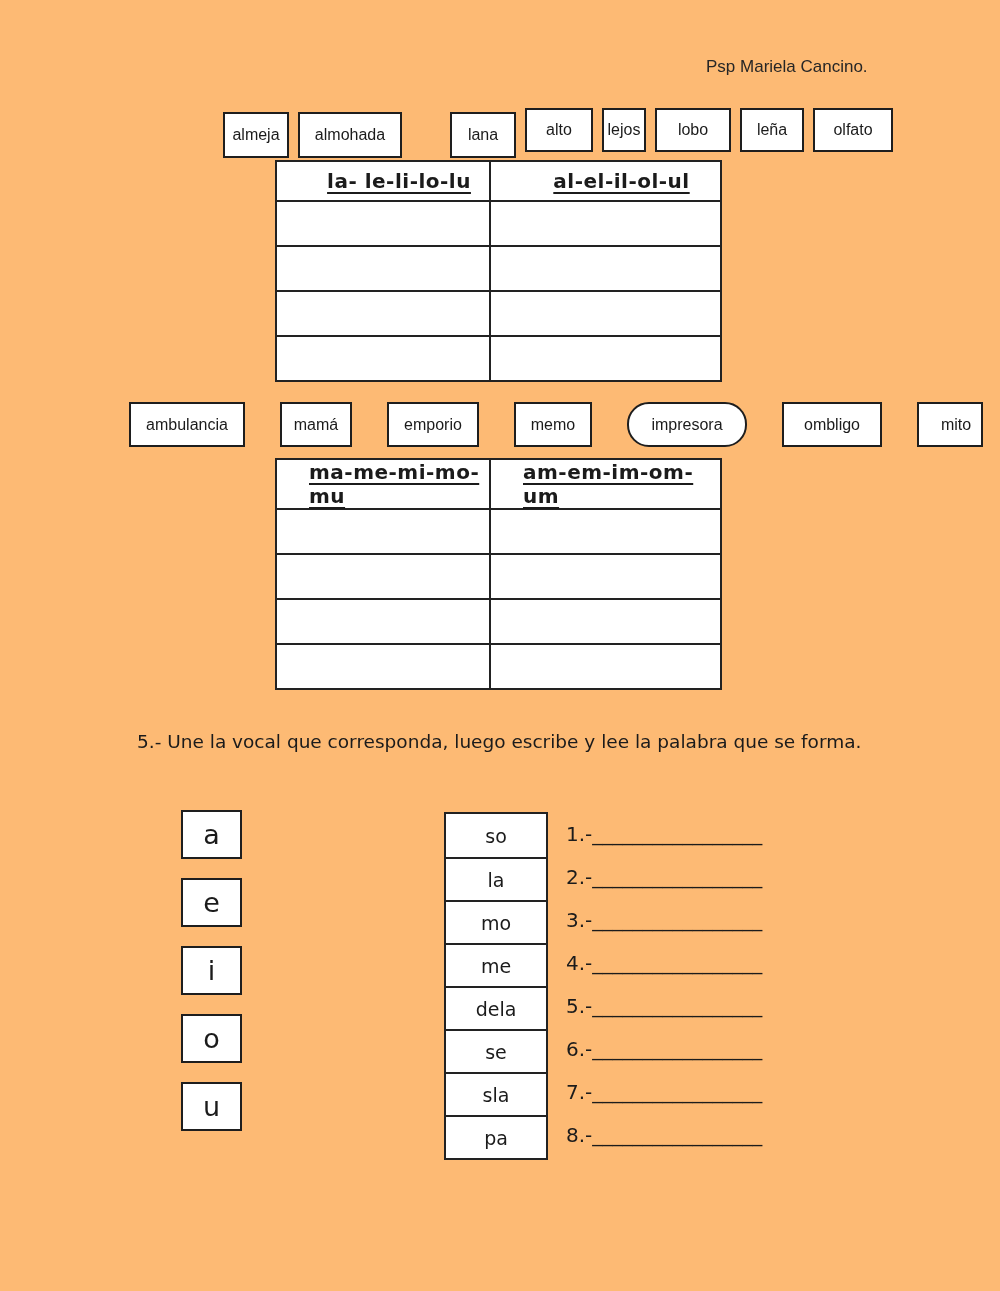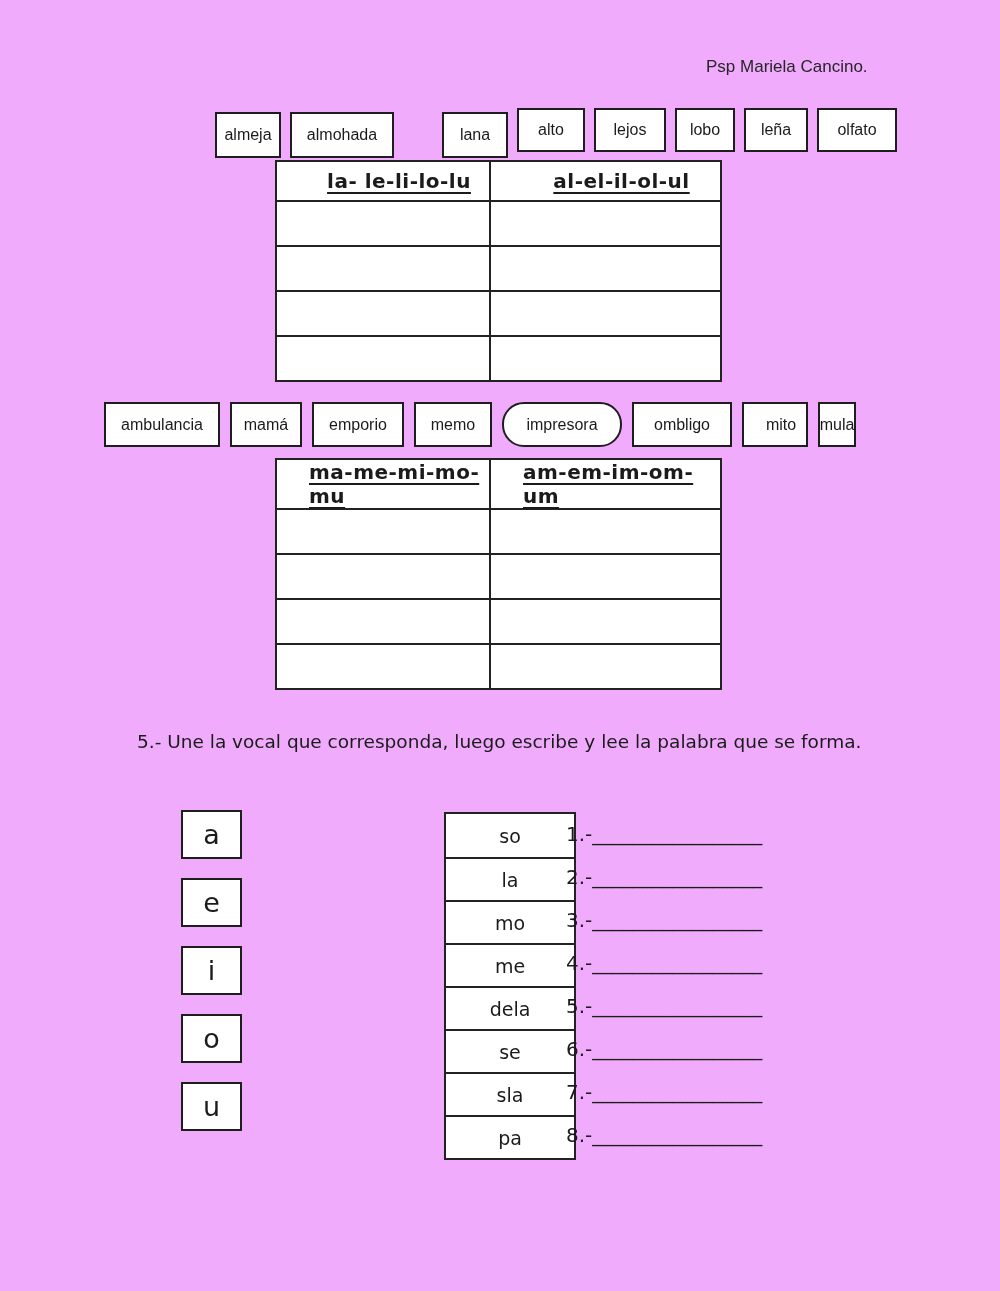--- a/index.html
+++ b/index.html
@@ -1,51 +1,51 @@
 <!DOCTYPE html>
 <html><head>
 <meta charset="utf-8">
 <style>
   * { margin:0; padding:0; box-sizing:border-box; }
   html,body { background:#ffffff; }
   .page {
     position:relative;
     width:1000px; height:1291px;
-    background:#f0abfc;
+    background:#fdba74;
     font-family:"DejaVu Sans", sans-serif;
     color:#1b1b1b;
     overflow:hidden;
   }
 
   
   .author {
     position:absolute; top:57px; left:706px;
     font-family:"Liberation Sans", sans-serif;
     font-size:17px; color:#262626;
   }
 
   
   .chip-row { position:absolute; display:flex; align-items:flex-start; }
-  .row1 { top:108px; left:215px; gap:9px; }
+  .row1 { top:108px; left:223px; gap:9px; }
   .row2 { top:402px; left:104px; gap:10px; }
   .chip {
     border:2px solid #1e1e1e; background:#fff;
     height:44px; display:flex; align-items:center; justify-content:center;
     font-family:"Liberation Sans", sans-serif; font-size:16px; color:#1b1b1b;
   }
   .row1 .chip:nth-child(1){width:66px;}
   .row1 .chip:nth-child(2){width:104px;}
   .row1 .chip:nth-child(3){width:66px;margin-left:39px;}
   .row1 .chip:nth-child(4){width:68px;}
-  .row1 .chip:nth-child(5){width:72px;}
-  .row1 .chip:nth-child(6){width:60px;}
+  .row1 .chip:nth-child(5){width:44px;}
+  .row1 .chip:nth-child(6){width:76px;}
   .row1 .chip:nth-child(7){width:64px;}
   .row1 .chip:nth-child(8){width:80px;}
   .row1 .chip:nth-child(-n+3){margin-top:4px; height:46px;}
-  .row2 .chip{height:45px;}
+  .row2 .chip{height:45px;margin-left:25px;}
   .row2 .chip:nth-child(1){width:116px;}
   .row2 .chip:nth-child(2){width:72px;}
   .row2 .chip:nth-child(3){width:92px;}
   .row2 .chip:nth-child(4){width:78px;}
   .row2 .chip:nth-child(5){width:120px;border-radius:22px;}
   .row2 .chip:nth-child(6){width:100px;}
   .row2 .chip:nth-child(7){width:66px;padding-left:12px;}
   .row2 .chip:nth-child(8){width:38px;}
 
   
@@ -79,21 +79,21 @@
   
   .vowel-col { position:absolute; top:810px; left:181px; }
   .vowel-box {
     width:61px; height:49px; border:2px solid #1e1e1e; background:#fff;
     display:flex; align-items:center; justify-content:center;
     font-size:27px; margin-bottom:19px;
   }
 
   
   .syll-table {
-    position:absolute; top:812px; left:444px; width:132px;
+    position:absolute; top:812px; left:444px; width:104px;
     border:2px solid #222; background:#fff;
   }
   .syll-cell {
     height:43px; display:flex; align-items:center; justify-content:center;
     font-size:19px;
   }
   .syll-cell + .syll-cell { border-top:2px solid #222; }
 
   
   .answers { position:absolute; top:812px; left:566px; }

